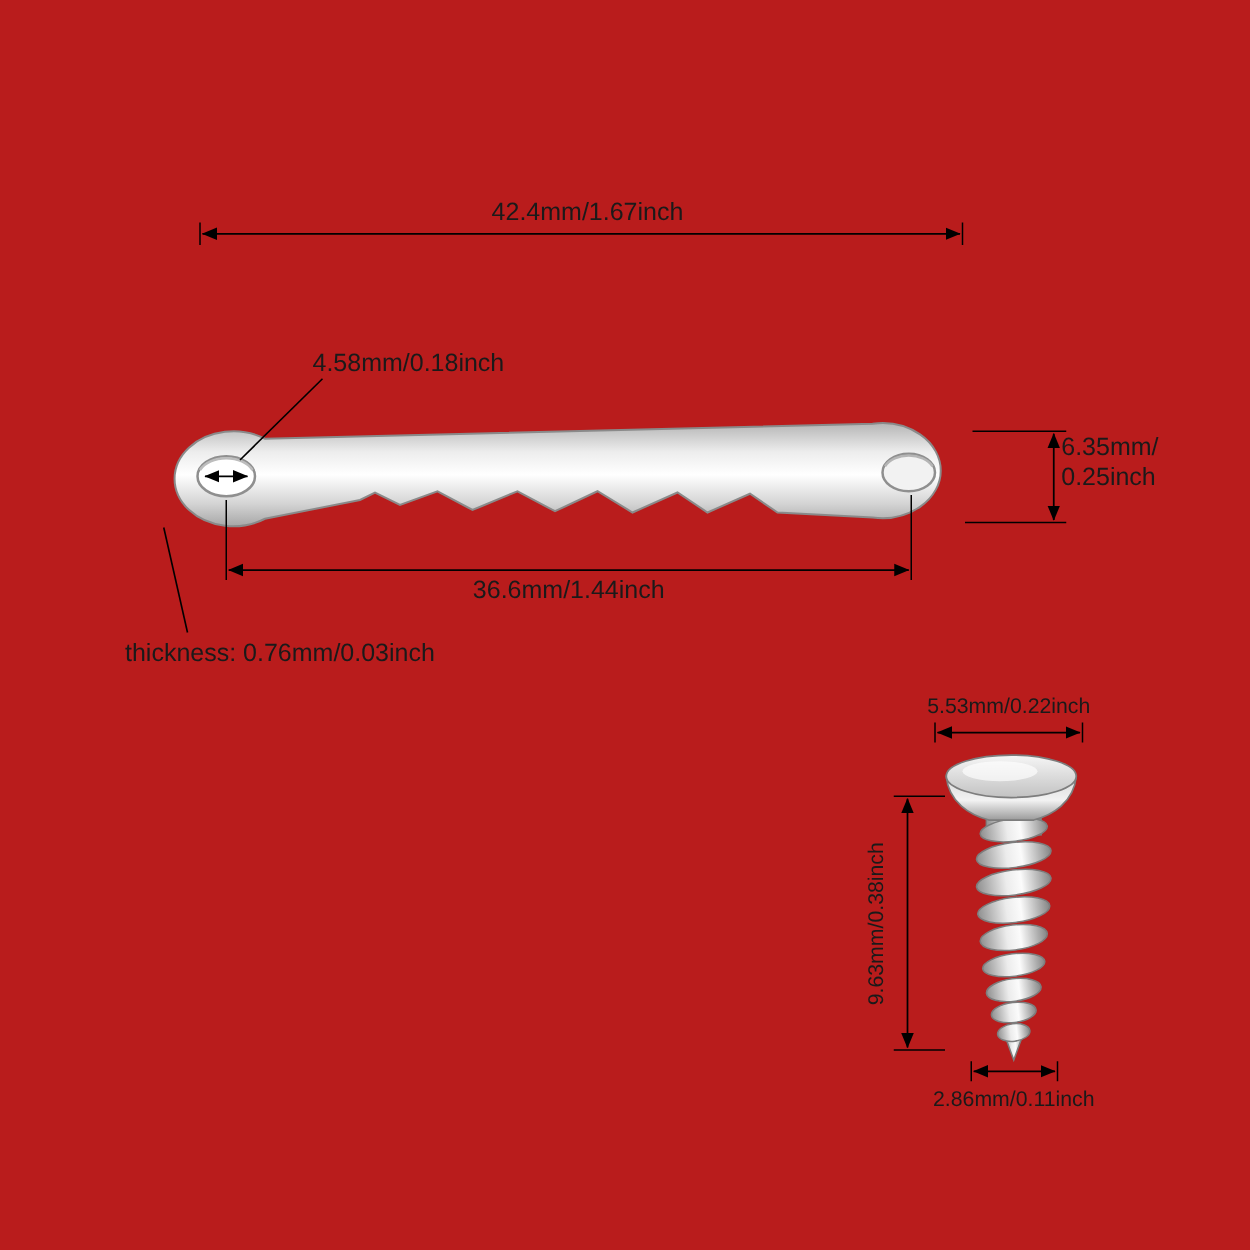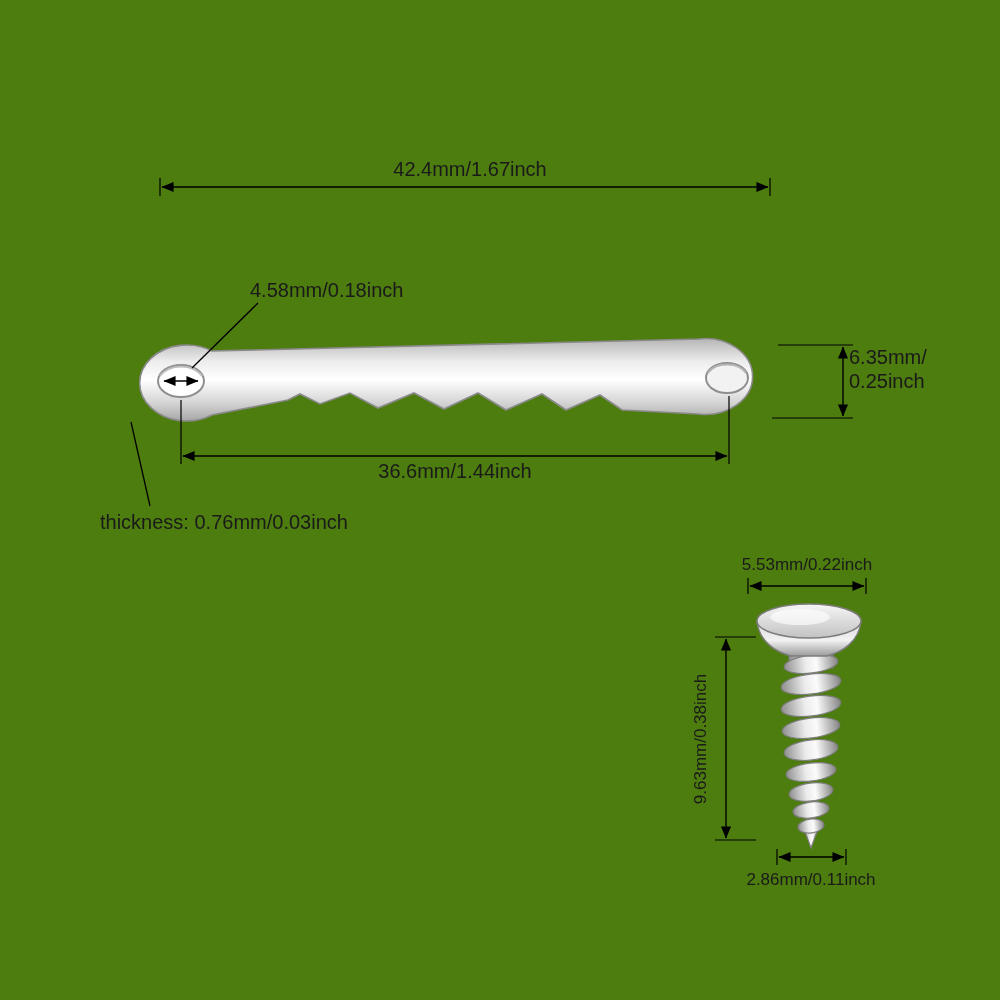--- a/index.html
+++ b/index.html
@@ -1,16 +1,16 @@
 <!DOCTYPE html>
 <html><head>
 <meta charset="utf-8">
 <style>
   html,body{margin:0;padding:0;background:#ffffff;}
-  .canvas{position:relative;width:1000px;height:1000px;background:#4d7c0f;overflow:hidden;}
+  .canvas{position:relative;width:1000px;height:1000px;background:#b91c1c;overflow:hidden;}
   svg{position:absolute;left:0;top:0;}
   text{font-family:"Liberation Sans","DejaVu Sans",sans-serif;fill:#1a1a1a;}
   .dim-label{font-size:20px;}
   .dim-label-small{font-size:17px;}
   .dim-line{stroke:#000;stroke-width:1.4;fill:none;}
   .ext-line{stroke:#000;stroke-width:1.2;fill:none;}
   .leader{stroke:#000;stroke-width:1.3;fill:none;}
   .metal{stroke:#8a8a8a;stroke-width:1.6;}
   .metal-thin{stroke:#7d7d7d;stroke-width:1.2;}
 </style>

